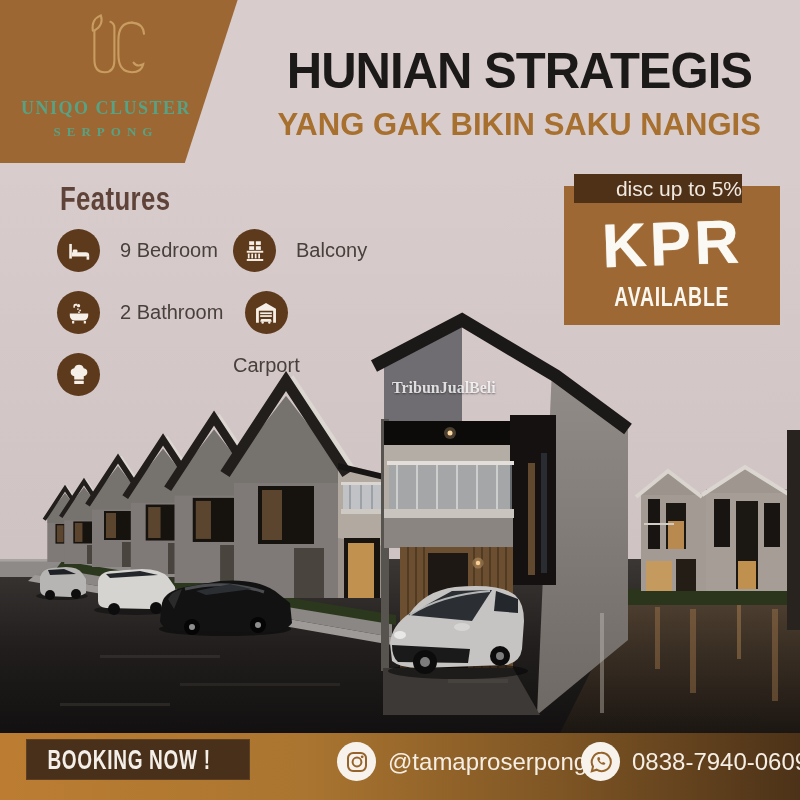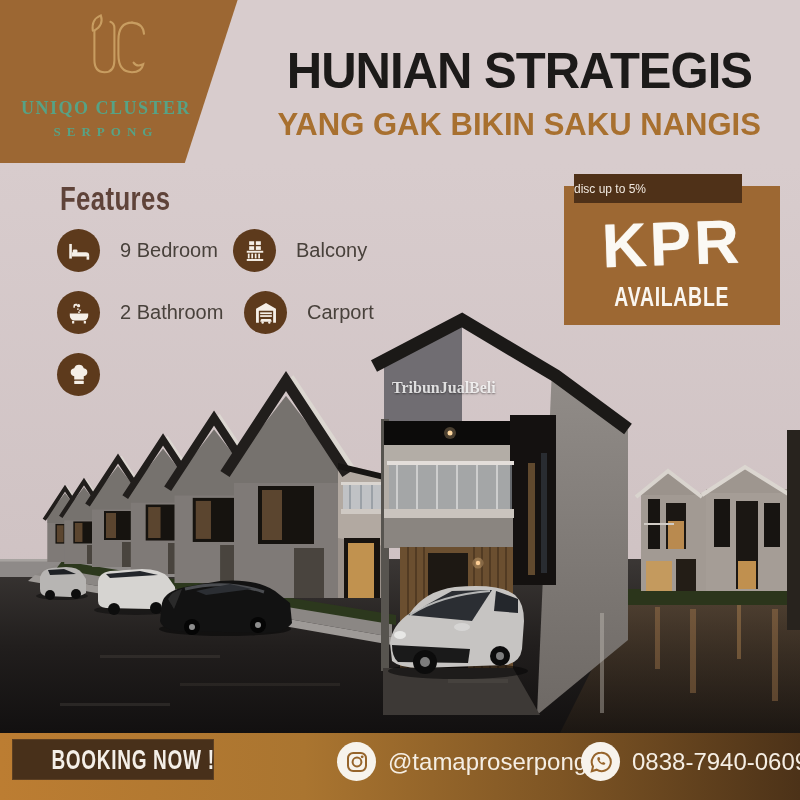--- a/index.html
+++ b/index.html
@@ -55,22 +55,22 @@
   }
   .f-circle svg { width:26px; height:26px; }
   .f-label { font-size:20px; color:#48413b; white-space:nowrap; }
   
   .promo-box {
     position:absolute; left:564px; top:186px; width:216px; height:139px;
     background:#9d6833; text-align:center;
   }
   .promo-strip {
     position:absolute; left:574px; top:174px; width:168px; height:29px;
-    background:#4f3118; color:#f1e9e0; font-size:12px;
-    display:flex; align-items:center; justify-content:flex-start;
+    background:#4f3118; color:#f1e9e0; font-size:21px;
+    display:flex; align-items:center; justify-content:flex-end;
   }
   .promo-kpr {
     position:absolute; left:0; top:22px; width:100%;
     font-size:62px; font-weight:bold; color:#fbf9f4; letter-spacing:3px;
     transform:rotate(-2deg);
     text-shadow:0 0 1px rgba(255,255,255,.6);
   }
   .promo-avail {
     position:absolute; left:0; top:96px; width:100%;
     font-size:27px; font-weight:bold; color:#faf6f0; letter-spacing:1px;
@@ -85,23 +85,23 @@
     margin-left:44px;
   }
   
   .scene { position:absolute; left:0; top:163px; width:800px; height:570px; }
   
   .footer {
     position:absolute; left:0; top:733px; width:800px; height:67px;
     background:linear-gradient(90deg,#bc7d32 0%,#aa7530 38%,#7e5524 70%,#4c3218 100%);
   }
   .booking-btn {
-    position:absolute; left:12px; top:6px; width:202px; height:41px;
+    position:absolute; left:26px; top:6px; width:224px; height:41px;
     background:#48301a; border:1px solid #5c3f22;
-    display:flex; align-items:center; justify-content:flex-start; cursor:pointer;
+    display:flex; align-items:center; justify-content:flex-end; cursor:pointer;
   }
   .booking-btn span {
     font-size:28px; font-weight:bold; color:#f4efe8; letter-spacing:1px;
     display:inline-block; transform:scaleX(.68); white-space:nowrap;
   }
   .contact {
     position:absolute; top:9px; display:flex; align-items:center; gap:12px;
     cursor:pointer;
   }
   .contact .c-circle {
@@ -365,21 +365,21 @@
         <rect x="5.4" y="14.4" width="1.6" height="4.4"></rect>
           <rect x="8.6" y="14.4" width="1.6" height="4.4"></rect>
         <rect x="11.8" y="14.4" width="1.6" height="4.4"></rect>
           <rect x="15" y="14.4" width="1.6" height="4.4"></rect>
         <rect x="4.4" y="19.4" width="15.2" height="1.8"></rect>
       </svg>
     </div>
     <div class="f-label">Balcony</div>
   </div>
 
-  <div class="feature" style="left:244px; top:291px;">
+  <div class="feature" style="left:233px; top:291px;flex-direction:column;">
     <div class="f-circle">
       <svg viewBox="0 0 24 24" fill="#f5efe7">
         <path d="M12 2.8 L2.8 8 V21 h2.6 V10 h13.2 V21 h2.6 V8 Z"></path>
         <rect x="6.6" y="11.4" width="10.8" height="1.6"></rect>
         <rect x="6.6" y="14" width="10.8" height="1.6"></rect>
         <path d="M8.2 17.6 h7.6 q1 0 1.2 1 l.3 1.4 h-10.6 l.3-1.4 q.2-1 1.2-1z"></path>
         <circle cx="8.9" cy="20.8" r="1.1"></circle>
           <circle cx="15.1" cy="20.8" r="1.1"></circle>
       </svg>
     </div>

